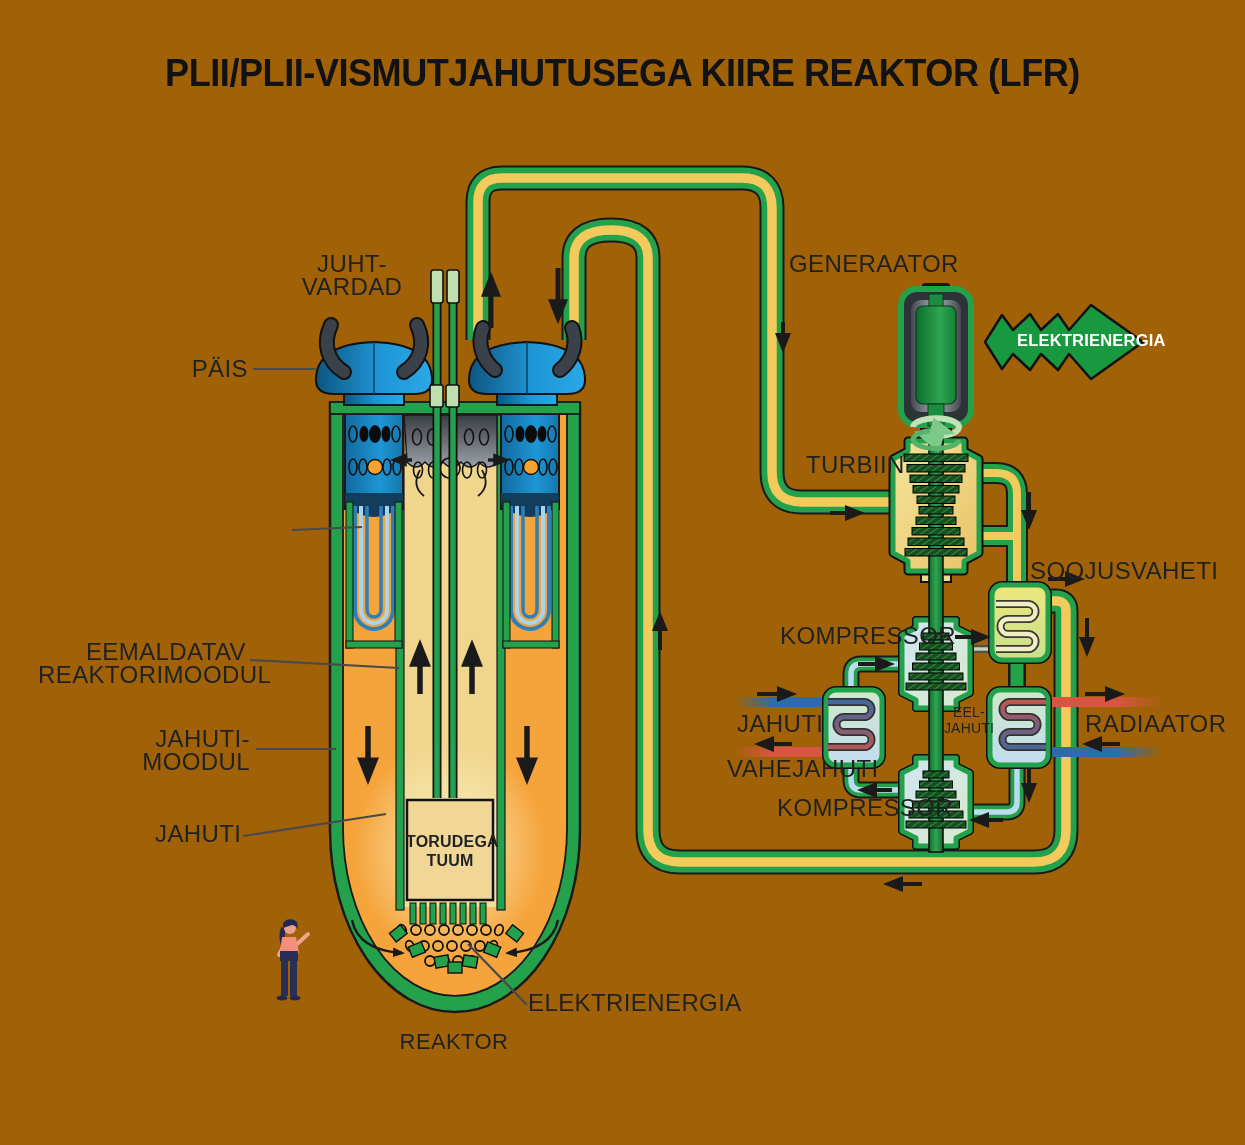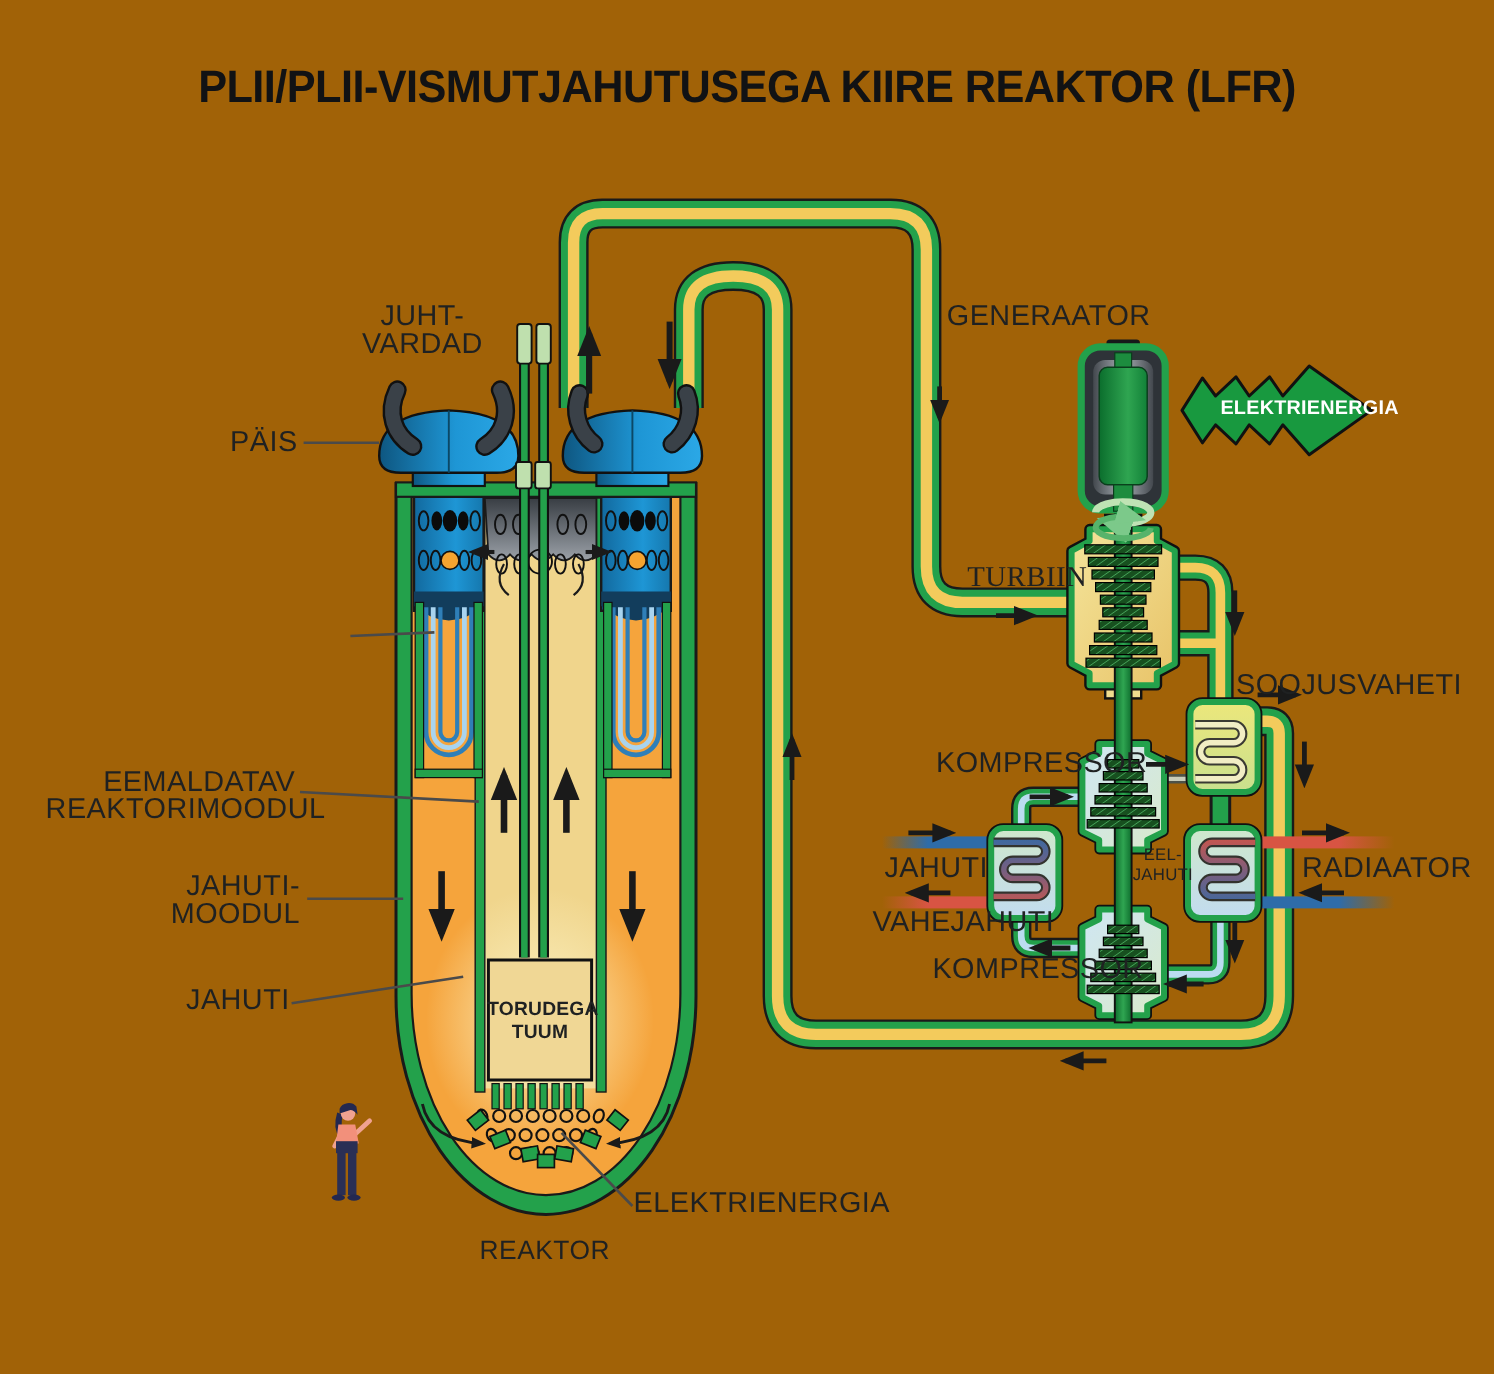--- a/index.html
+++ b/index.html
@@ -478,21 +478,21 @@
 </div>
 
 <div class="lbl" style="left:528px;top:991px;">ELEKTRIENERGIA</div>
 
 <div class="lbl center" id="lbl-reaktor" style="left:354px;top:1030px;width:200px;">REAKTOR</div>
 
 <div class="lbl" style="left:789px;top:252px;">GENERAATOR</div>
 
 <div id="lbl-elektrienergia">ELEKTRIENERGIA</div>
 
-<div class="lbl" style="left:806px;top:470px;font-family:Liberation Serif, serif;">TURBIIN</div>
+<div class="lbl" style="left:806px;top:453px;">TURBIIN</div>
 
 <div class="lbl" style="left:1030px;top:559px;">SOOJUSVAHETI</div>
 
 <div class="lbl" style="left:780px;top:624px;">KOMPRESSOR</div>
 
 <div class="lbl" style="left:737px;top:712px;">JAHUTI</div>
 
 <div class="lbl center" id="lbl-eel-jahuti" style="left:933px;top:705px;width:72px;">
   <span>EEL-</span><br>
   <span>JAHUTI</span>

